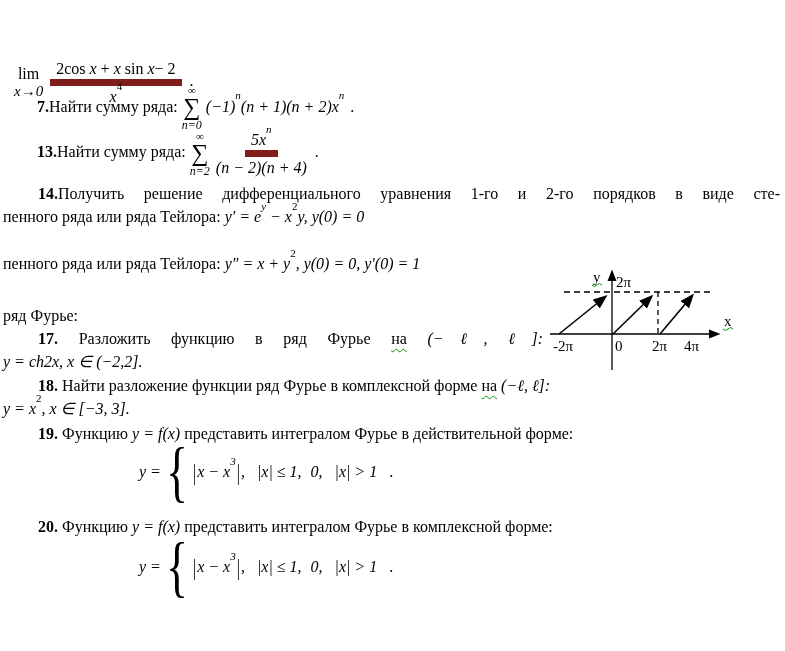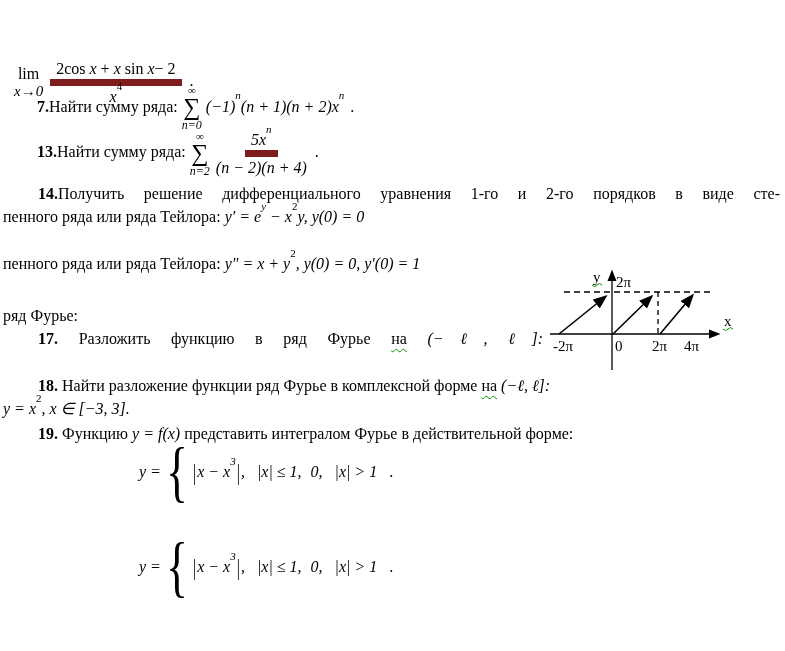--- a/index.html
+++ b/index.html
@@ -69,36 +69,38 @@
       </span><span class="per">.</span></div>
 
   <div class="ln j ind" style="top:184px;left:3px;width:777px;"><span class="b">14.</span><span>Получить решение дифференциального уравнения 1-го и 2-го порядков в виде сте-</span></div>
   <div class="ln" style="top:207px;left:3px;white-space:nowrap;"><span>пенного ряда или ряда Тейлора:</span> <span class="m">y′ = e</span><sup class="e i">y</sup><span class="m"> − x</span><sup class="e">2</sup><span class="m">y,  y(0) = 0</span></div>
 
   <div class="ln" style="top:254px;left:3px;white-space:nowrap;"><span>пенного ряда или ряда Тейлора:</span> <span class="m">y″ = x + y</span><sup class="e">2</sup><span class="m">,  y(0) = 0,  y′(0) = 1</span></div>
 
   <div class="ln" style="top:306px;left:3px;"><span>ряд Фурье:</span></div>
 
   <div class="ln j ind" style="top:329px;left:3px;width:540px;"><span class="b">17.</span> <span>Разложить функцию в ряд Фурье</span> <span class="wavy">на</span> <span class="m">(−ℓ, ℓ]:</span></div>
+  <div class="ln m" style="top:352px;left:3px;">y = ch2x,  x ∈ (−2,2].</div>
 
   <div class="ln ind" style="top:376px;left:3px;white-space:nowrap;"><span class="b">18.</span> <span>Найти разложение функции ряд Фурье в комплексной форме</span> <span class="wavy">на</span> <span class="m">(−ℓ, ℓ]:</span></div>
   <div class="ln" style="top:399px;left:3px;white-space:nowrap;"><span class="m">y = x</span><sup class="e">2</sup><span class="m">,  x ∈ [−3, 3].</span></div>
 
   <div class="ln ind" style="top:424px;left:3px;white-space:nowrap;"><span class="b">19.</span> <span>Функцию</span> <span class="m">y = f(x)</span> <span>представить интегралом Фурье в действительной форме:</span></div>
 
   <div class="pw" style="top:449px;left:139px;">
       <span class="lhs">y =</span>
       <span class="brace">{</span>
       <span class="rows">
         <span class="prow"><span class="bar">|</span><span>x − x</span><sup class="e">3</sup><span class="bar">|</span><span>,</span><span class="gap"></span><span>|x| ≤ 1,</span></span>
         <span class="prow"><span>0,</span><span class="gap"></span><span>|x| &gt; 1</span></span>
       </span>
       <span class="dot">.</span>
     </div>
 
+  <div class="ln ind" style="top:517px;left:3px;white-space:nowrap;"><span class="b">20.</span> <span>Функцию</span> <span class="m">y = f(x)</span> <span>представить интегралом Фурье в комплексной форме:</span></div>
 
   <div class="pw" style="top:544px;left:139px;">
       <span class="lhs">y =</span>
       <span class="brace">{</span>
       <span class="rows">
         <span class="prow"><span class="bar">|</span><span>x − x</span><sup class="e">3</sup><span class="bar">|</span><span>,</span><span class="gap"></span><span>|x| ≤ 1,</span></span>
         <span class="prow"><span>0,</span><span class="gap"></span><span>|x| &gt; 1</span></span>
       </span>
       <span class="dot">.</span>
     </div>

